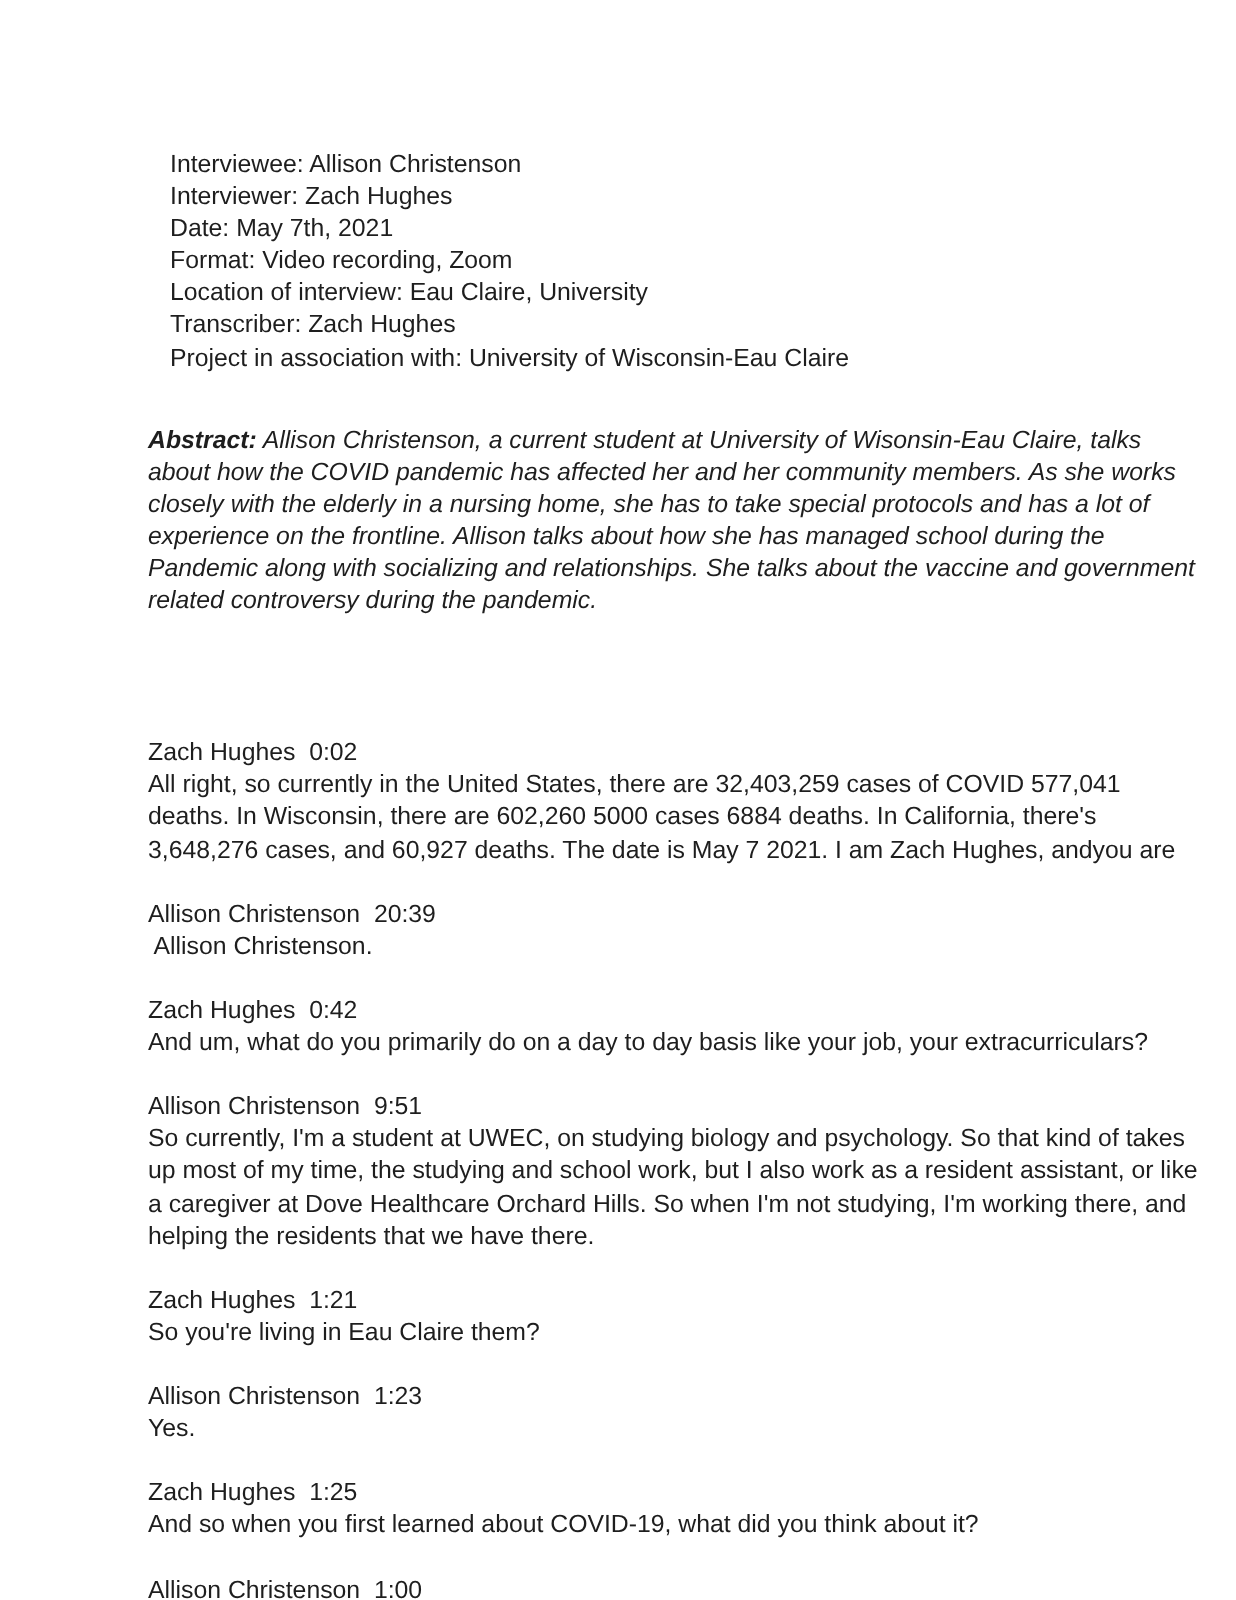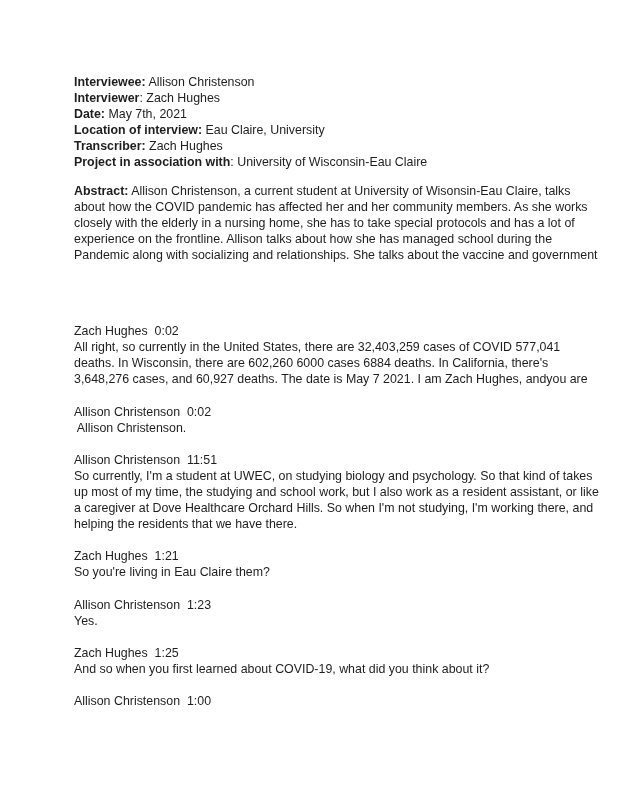--- a/index.html
+++ b/index.html
@@ -3,62 +3,68 @@
   <meta charset="utf-8">
   <style>
     html, body { margin: 0; padding: 0; background: #ffffff; }
     body { width: 618px; height: 800px; overflow: hidden; position: relative; }
     .page {
       position: absolute; left: 74px; top: 74px; width: 480px;
       font-family: "Liberation Sans", sans-serif;
       font-size: 12.4px; line-height: 16.1px; color: #1e1e1e;
     }
     .meta-line { white-space: nowrap; }
-    .meta-line b { font-weight: bold; }
-    .abstract { margin-top: 12px; }
+    .meta-line b { font-weight: normal; margin-left: 11px; }
+    .abstract { margin-top: 25px; font-style: italic; }
     .line { display: block; white-space: nowrap; }
     .transcript { margin-top: 60px; }
     .turn { margin-bottom: 16.1px; }
     .speaker { display: block; white-space: pre; }
     .utterance { display: block; white-space: pre; }
   </style>
 </head>
 <body>
 
 <div class="page">
   <div id="meta">
       <div class="meta-line"><b>Interviewee:</b><span> Allison Christenson</span></div>
       <div class="meta-line"><b>Interviewer</b><span>: Zach Hughes</span></div>
       <div class="meta-line"><b>Date:</b><span> May 7th, 2021</span></div>
+      <div class="meta-line"><b>Format:</b><span> Video recording, Zoom</span></div>
       <div class="meta-line"><b>Location of interview:</b><span> Eau Claire, University</span></div>
       <div class="meta-line"><b>Transcriber:</b><span> Zach Hughes</span></div>
       <div class="meta-line"><b>Project in association with</b><span>: University of Wisconsin-Eau Claire</span></div>
     </div>
 
   <div class="abstract">
     <span class="line"><b>Abstract:</b><span> Allison Christenson, a current student at University of Wisonsin-Eau Claire, talks</span></span>
     <span class="line">about how the COVID pandemic has affected her and her community members. As she works</span>
     <span class="line">closely with the elderly in a nursing home, she has to take special protocols and has a lot of</span>
     <span class="line">experience on the frontline. Allison talks about how she has managed school during the</span>
     <span class="line">Pandemic along with socializing and relationships. She talks about the vaccine and government</span>
+    <span class="line">related controversy during the pandemic.</span>
   </div>
 
   <div class="transcript" id="transcript">
       <div class="turn">
         <span class="speaker">Zach Hughes  0:02</span>
         <span class="utterance">All right, so currently in the United States, there are 32,403,259 cases of COVID 577,041</span>
-        <span class="utterance">deaths. In Wisconsin, there are 602,260 6000 cases 6884 deaths. In California, there's</span>
+        <span class="utterance">deaths. In Wisconsin, there are 602,260 5000 cases 6884 deaths. In California, there's</span>
         <span class="utterance">3,648,276 cases, and 60,927 deaths. The date is May 7 2021. I am Zach Hughes, andyou are</span>
       </div>
       <div class="turn">
-        <span class="speaker">Allison Christenson  0:02</span>
+        <span class="speaker">Allison Christenson  20:39</span>
         <span class="utterance"> Allison Christenson.</span>
       </div>
       <div class="turn">
-        <span class="speaker">Allison Christenson  11:51</span>
+        <span class="speaker">Zach Hughes  0:42</span>
+        <span class="utterance">And um, what do you primarily do on a day to day basis like your job, your extracurriculars?</span>
+      </div>
+      <div class="turn">
+        <span class="speaker">Allison Christenson  9:51</span>
         <span class="utterance">So currently, I'm a student at UWEC, on studying biology and psychology. So that kind of takes</span>
         <span class="utterance">up most of my time, the studying and school work, but I also work as a resident assistant, or like</span>
         <span class="utterance">a caregiver at Dove Healthcare Orchard Hills. So when I'm not studying, I'm working there, and</span>
         <span class="utterance">helping the residents that we have there.</span>
       </div>
       <div class="turn">
         <span class="speaker">Zach Hughes  1:21</span>
         <span class="utterance">So you're living in Eau Claire them?</span>
       </div>
       <div class="turn">

